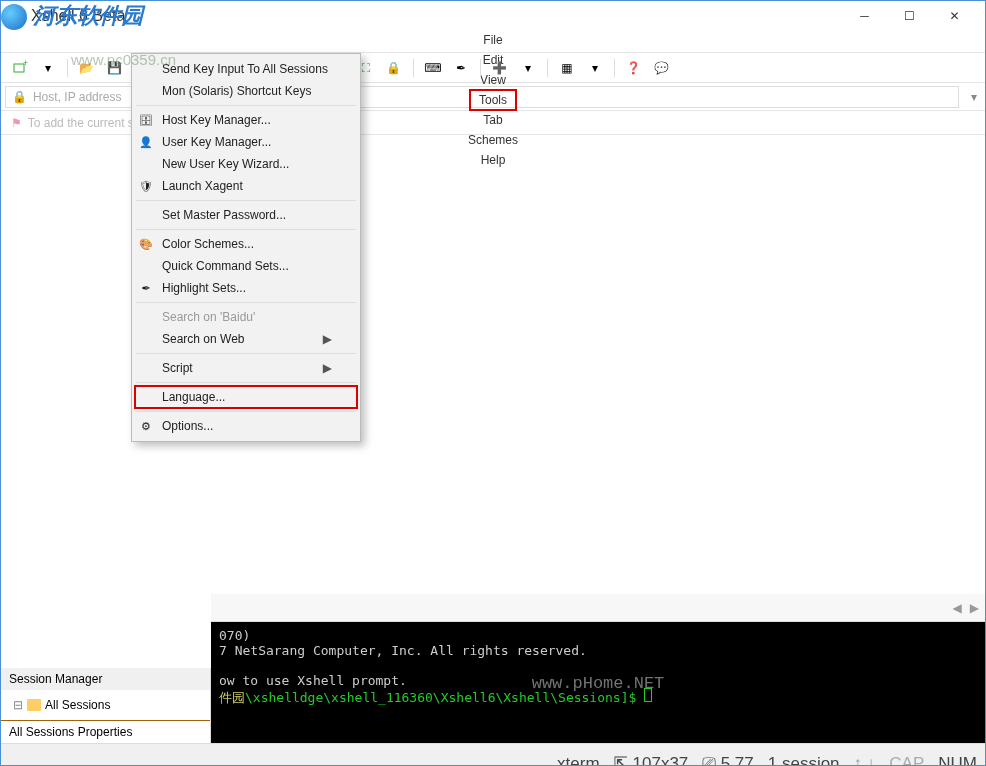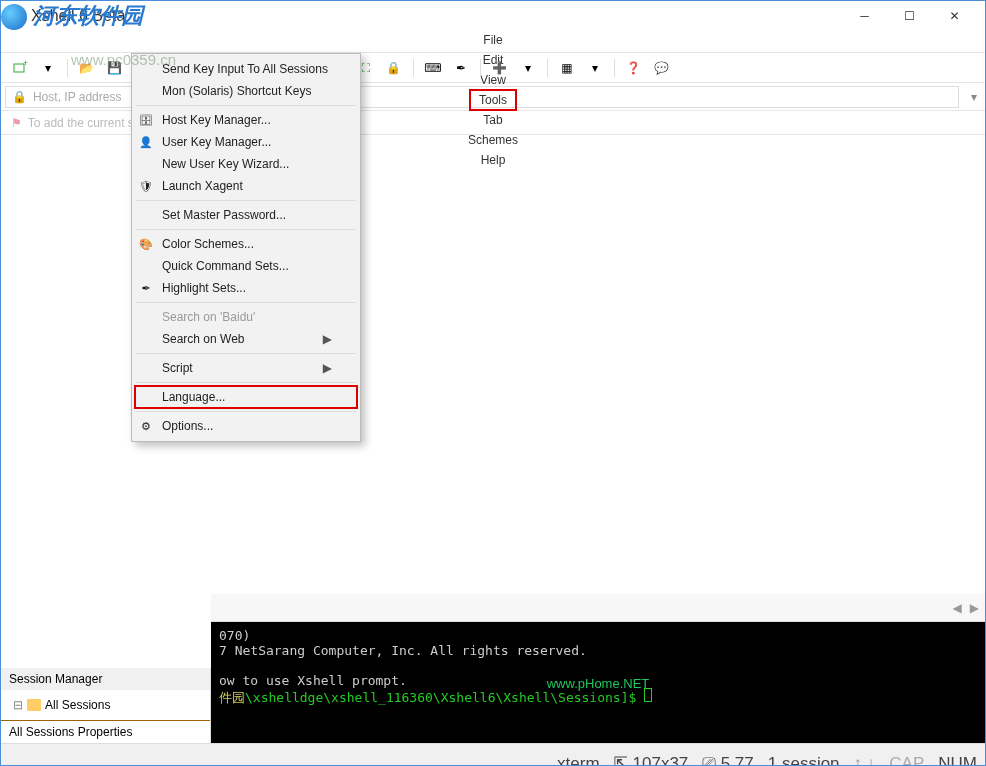--- a/index.html
+++ b/index.html
@@ -29,21 +29,21 @@
 .props-title { padding: 4px 8px; }
 .props-grid { width: 100%; border-collapse: collapse; }
 .props-grid th, .props-grid td { text-align: left; padding: 3px 8px; font-weight: normal; border-top: 1px solid #eee; }
 .props-grid th { background: #f7f7f7; }
 .main { flex: 1; display: flex; flex-direction: column; position: relative; }
 .tabstrip { height: 28px; background: #f7f7f7; border-bottom: 1px solid #ddd; display: flex; align-items: center; justify-content: flex-end; padding: 0 6px; color: #999; gap: 8px; }
 .terminal { flex: 1; background: #000; color: #ccc; font-family: Consolas, monospace; font-size: 13px; padding: 6px 8px; position: relative; white-space: pre; overflow: hidden; }
 .terminal .g { color: #2c2; }
 .terminal .y { color: #cc6; }
 .terminal .cursor { display: inline-block; width: 8px; height: 14px; border: 1px solid #2c2; }
-.watermark-center { position: absolute; left: 50%; top: 50%; transform: translate(-50%, -50%); color: #22c55e; font-family: Liberation Sans, sans-serif; font-size: 13px; }
+.watermark-center { position: absolute; left: 50%; top: 50%; transform: translate(-50%, -50%); color: #737373; font-family: Liberation Mono, monospace; font-size: 17px; }
 .statusbar { height: 40px; background: #f0f0f0; border-top: 1px solid #ddd; display: flex; align-items: center; font-size: 17px; color: #444; padding: 17px 8px; gap: 14px; }
 .statusbar .spacer { flex: 1; }
 .dropdown { position: absolute; left: 130px; top: 52px; width: 230px; background: #f2f2f2; border: 1px solid #bbb; box-shadow: 4px 4px 8px rgba(0,0,0,0.25); padding: 4px 0; z-index: 100; }
 .dropdown .mi { height: 22px; display: flex; align-items: center; padding: 0 28px 0 30px; position: relative; color: #222; }
 .dropdown .mi.disabled { color: #999; }
 .dropdown .mi .arrow { margin-left: auto; color: #555; }
 .dropdown .mi .micn { position: absolute; left: 6px; width: 16px; height: 16px; display: flex; align-items: center; justify-content: center; font-size: 11px; }
 .dropdown .msep { height: 1px; background: #ddd; margin: 3px 4px; }
 .dropdown .mi.highlight::after { content: ""; position: absolute; left: 2px; right: 2px; top: -1px; bottom: -1px; border: 2px solid #d00; }
 .wm-logo { position: absolute; left: 0; top: 0; font-size: 22px; font-weight: bold; font-style: italic; color: #2a7bcf; z-index: 200; pointer-events: none; }

